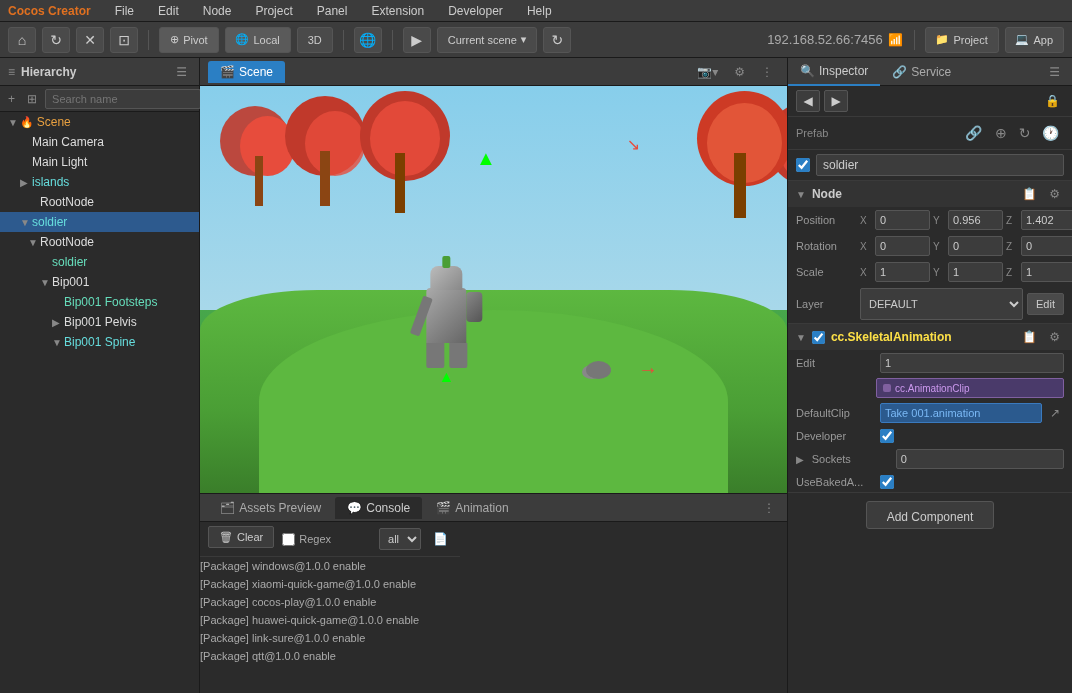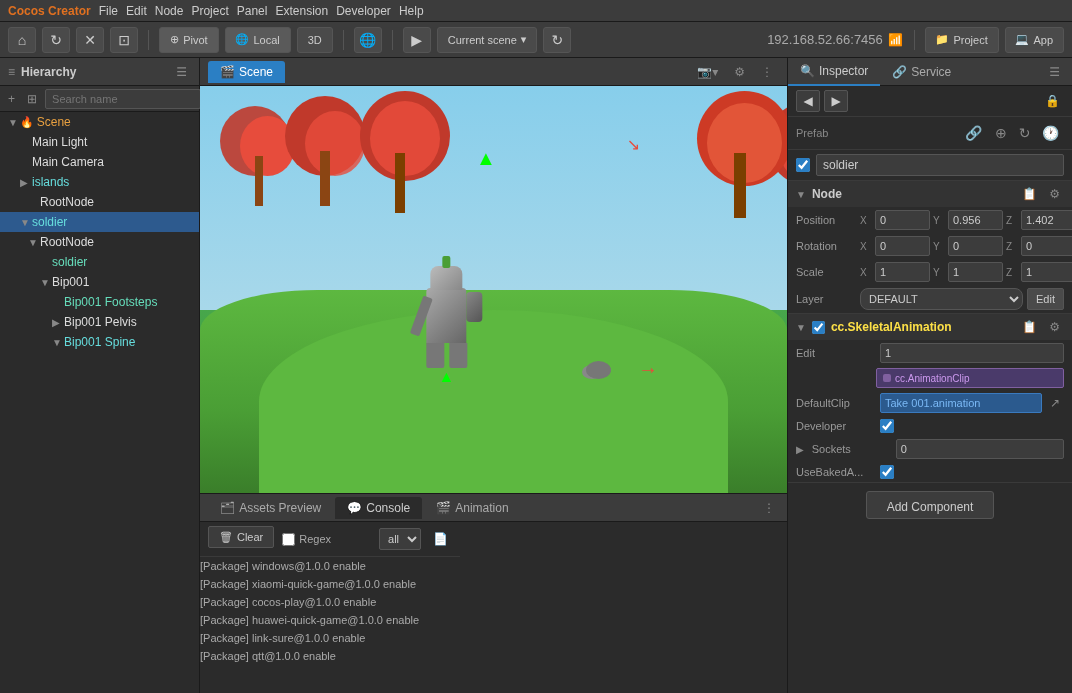--- a/index.html
+++ b/index.html
@@ -1,19 +1,19 @@
 <!DOCTYPE html>
 <html><head>
   <meta charset="utf-8">
   <style>
     * { margin: 0; padding: 0; box-sizing: border-box; }
     body { font-family: 'Segoe UI', Arial, sans-serif; font-size: 12px; background: #2b2b2b; color: #ccc; overflow: hidden; width: 1072px; height: 693px; }
 
     
-    #menubar { background: #3c3c3c; height: 22px; display: flex; align-items: center; padding: 0 8px; border-bottom: 1px solid #1a1a1a; }
+    #menubar { background: #3c3c3c; height: 22px; display: flex; align-items: center; padding: 0 8px; gap: 16px; border-bottom: 1px solid #1a1a1a; }
     #menubar .logo { color: #e07020; font-weight: bold; font-size: 12px; margin-right: 4px; }
     #menubar .menu-item { color: #ccc; font-size: 12px; cursor: pointer; padding: 2px 4px; }
 
     
     #toolbar { background: #3c3c3c; height: 36px; display: flex; align-items: center; padding: 0 8px; gap: 6px; border-bottom: 1px solid #1a1a1a; }
     .toolbar-btn { background: #4a4a4a; border: 1px solid #555; color: #ccc; height: 26px; padding: 0 10px; cursor: pointer; display: flex; align-items: center; gap: 4px; font-size: 11px; border-radius: 3px; }
     .toolbar-btn.active { background: #5a5a5a; }
     .toolbar-sep { width: 1px; height: 20px; background: #555; margin: 0 4px; }
     .toolbar-spacer { flex: 1; }
     .ip-display { color: #aaa; font-size: 13px; margin-right: 0; }
@@ -85,21 +85,21 @@
     .section-label { color: #ccc; font-size: 12px; font-weight: bold; }
     .section-actions { margin-left: auto; display: flex; gap: 4px; }
     .section-icon-btn { background: none; border: none; color: #888; cursor: pointer; font-size: 12px; padding: 2px 4px; }
 
     .prop-row { display: flex; align-items: center; padding: 3px 8px; gap: 4px; }
     .prop-label { color: #999; font-size: 11px; width: 60px; flex-shrink: 0; }
     .prop-xyz { display: flex; align-items: center; gap: 3px; flex: 1; }
     .xyz-label { color: #888; font-size: 10px; width: 12px; }
     .prop-input { background: #3c3c3c; border: 1px solid #555; color: #ccc; height: 20px; padding: 0 4px; font-size: 11px; border-radius: 2px; width: 55px; }
     .layer-row { display: flex; align-items: center; padding: 3px 8px; gap: 4px; }
-    .layer-select { background: #3c3c3c; border: 1px solid #555; color: #ccc; height: 22px; padding: 0 4px; font-size: 11px; border-radius: 8px; flex: 1; }
+    .layer-select { background: #3c3c3c; border: 1px solid #555; color: #ccc; height: 32px; padding: 0 4px; font-size: 11px; border-radius: 2px; flex: 1; }
     .layer-edit-btn { background: #4a4a4a; border: 1px solid #555; color: #ccc; height: 22px; padding: 0 8px; cursor: pointer; font-size: 11px; border-radius: 2px; }
 
     .component-section { border-bottom: 1px solid #3a3a3a; }
     .component-header { display: flex; align-items: center; padding: 4px 8px; gap: 6px; background: #333; }
     .component-label { color: #fde047; font-size: 12px; font-weight: bold; }
     .component-checkbox { width: 13px; height: 13px; accent-color: #2b7fc4; }
 
     .comp-prop-row { display: flex; align-items: center; padding: 3px 8px; gap: 4px; }
     .comp-prop-label { color: #999; font-size: 11px; width: 80px; flex-shrink: 0; }
     .comp-prop-input { background: #3c3c3c; border: 1px solid #555; color: #ccc; height: 20px; padding: 0 4px; font-size: 11px; border-radius: 2px; flex: 1; }
@@ -201,26 +201,26 @@
 
       <div class="tree-item">
         <span class="indent" style="width:4px"></span>
         <span class="arrow">▼</span>
         <span class="node-icon">🔥</span>
         <span class="node-label scene">Scene</span>
       </div>
       <div class="tree-item">
         <span class="indent" style="width:16px"></span>
         <span class="arrow"> </span>
-        <span class="node-label white">Main Light</span>
+        <span class="node-label white">Main Camera</span>
       </div>
       <div class="tree-item">
         <span class="indent" style="width:16px"></span>
         <span class="arrow"> </span>
-        <span class="node-label white">Main Camera</span>
+        <span class="node-label white">Main Light</span>
       </div>
       <div class="tree-item">
         <span class="indent" style="width:16px"></span>
         <span class="arrow">▶</span>
         <span class="node-label cyan">islands</span>
       </div>
       <div class="tree-item" style="padding-left: 28px;">
         <span class="arrow"> </span>
         <span class="node-label white">RootNode</span>
       </div>

